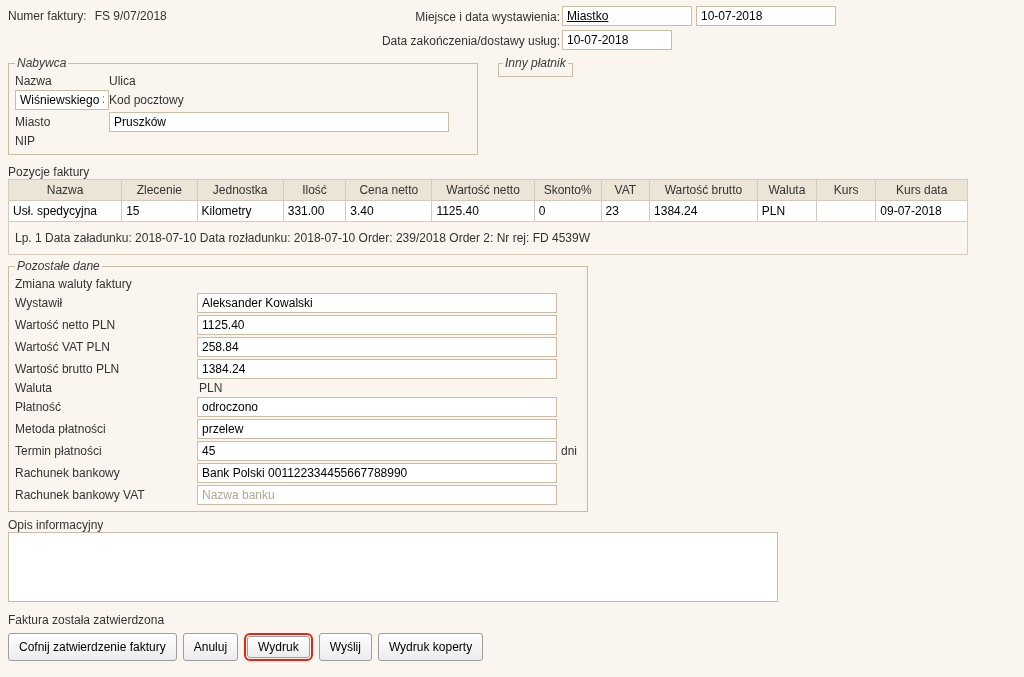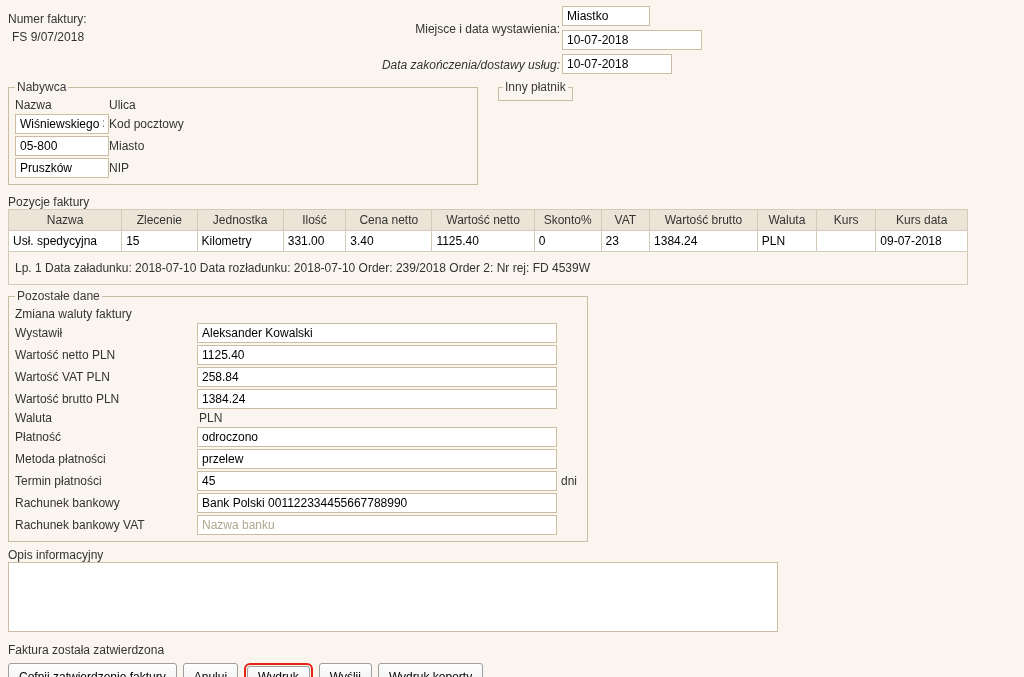--- a/index.html
+++ b/index.html
@@ -5,39 +5,40 @@
   * { box-sizing: border-box; }
   body {
     margin: 0;
     padding: 6px 8px;
     font-family: Verdana, Arial, sans-serif;
     font-size: 12px;
     color: #333;
     background: #faf6ef;
     width: 1024px;
   }
-  .row { display: flex; gap: 4px; margin-bottom: 2px; flex-direction: column; }
+  .row { display: flex; align-items: center; gap: 4px; margin-bottom: 2px; }
   .label { white-space: nowrap; }
   input[type="text"] {
     font-family: inherit;
     font-size: 12px;
     padding: 2px 4px;
     border: 1px solid #cbbda1;
     background: #fff;
     height: 20px;
   }
   fieldset {
     border: 1px solid #c8bda3;
     margin: 4px 0 6px 0;
     padding: 4px 6px 6px 6px;
   }
   legend {
     padding: 0 2px;
     font-size: 12px;
     color: #3a3a3a;
+    font-style: italic;
   }
   .nabywca-grid {
     display: grid;
     grid-template-columns: 94px 340px;
     row-gap: 2px;
     align-items: center;
   }
   .nabywca-grid input { width: 100%; }
   fieldset.nabywca { width: 470px; }
   fieldset.inny { padding: 2px 4px 4px 4px; }
@@ -121,40 +122,39 @@
 
 
 
 <div class="top-grid">
   <div class="row">
     <span class="label">Numer faktury:</span>
     <span style="margin-left:4px;">FS 9/07/2018</span>
   </div>
   <div class="label" style="text-align:right;">Miejsce i data wystawienia:</div>
   <div class="row">
-    <input type="text" style="width: 88px;" value="Miastko">
+    <input type="text" style="width: 130px; text-decoration: underline;" value="Miastko">
     <input type="text" style="width: 140px;" value="10-07-2018">
   </div>
   <div></div>
-  <div class="label" style="text-align:right;font-style:italic;">Data zakończenia/dostawy usług:</div>
+  <div class="label" style="text-align:right;">Data zakończenia/dostawy usług:</div>
   <div class="row">
     <input type="text" style="width: 110px;" value="10-07-2018">
   </div>
 </div>
 
 
 <div style="display:flex; gap:20px; align-items:flex-start;">
   <fieldset class="nabywca">
     <legend>Nabywca</legend>
     <div class="nabywca-grid">
       <span class="label">Nazwa</span>
       <span class="label">Ulica</span>
       <input type="text" value="Wiśniewskiego 3" style="">
       <span class="label">Kod pocztowy</span>
-      <input type="text" value="05-800" style="">
       <span class="label">Miasto</span>
       <input type="text" value="Pruszków" style="">
       <span class="label">NIP</span>
     </div>
   </fieldset>
   <fieldset class="inny" style="margin-top:4px;">
     <legend>Inny płatnik</legend>
   </fieldset>
 </div>
 

